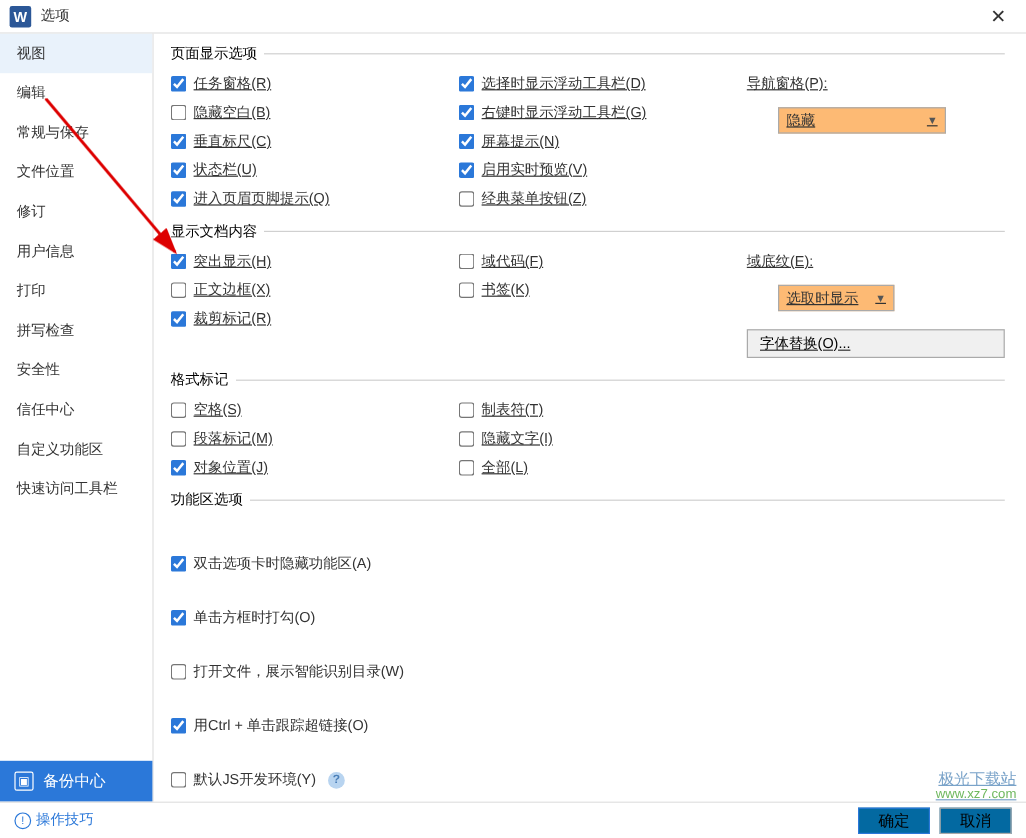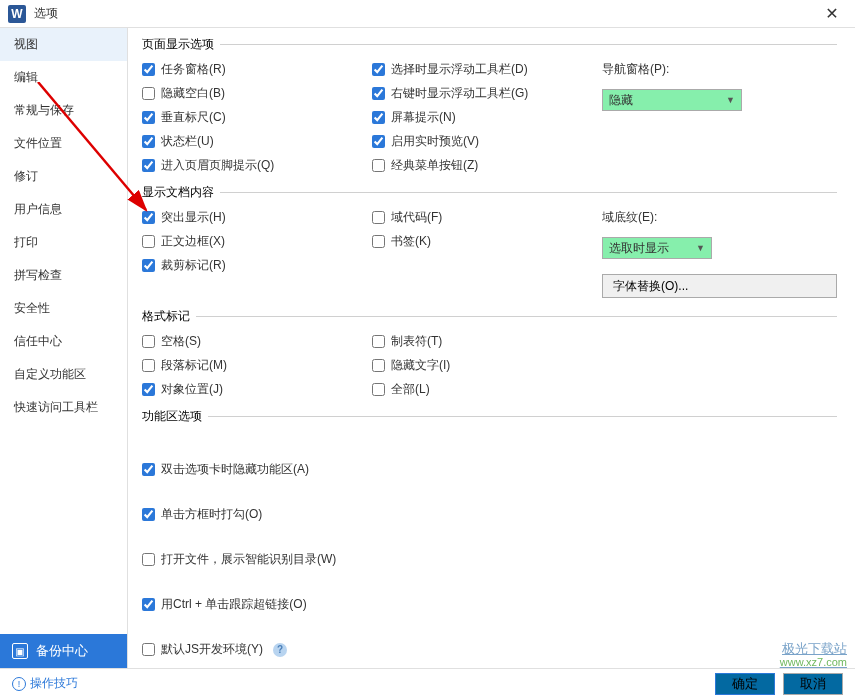--- a/index.html
+++ b/index.html
@@ -11,28 +11,28 @@
 .main { display: flex; height: 640px; }
 .sidebar { width: 128px; border-right: 1px solid #e0e0e0; display: flex; flex-direction: column; }
 .sidebar-list { flex: 1; overflow: auto; }
 .sidebar-item { padding: 8px 14px; cursor: pointer; font-size: 12px; }
 .sidebar-item.active { background: #e9f2fb; }
 .backup-btn { height: 34px; background: #2b78d9; color: #fff; display: flex; align-items: center; padding: 0 12px; cursor: pointer; font-size: 13px; }
 .backup-icon { width: 16px; height: 16px; border: 1.5px solid #fff; border-radius: 2px; margin-right: 8px; display: flex; align-items: center; justify-content: center; font-size: 10px; }
 .content { flex: 1; padding: 8px 18px 0 14px; overflow: auto; position: relative; }
 fieldset { border: none; border-top: 1px solid #d0d0d0; margin-bottom: 10px; padding-top: 8px; }
 legend { font-size: 12px; padding-right: 6px; color: #000000; }
-.grid { display: grid; grid-template-columns: 230px 230px 1fr; column-gap: 0; }
+.grid { display: grid; grid-template-columns: 230px 230px 1fr; column-gap: 10px; text-decoration: underline; }
 .col { display: flex; flex-direction: column; gap: 7px; }
 .check-row { display: flex; align-items: center; gap: 6px; }
 .check-row input[type=checkbox] { width: 13px; height: 13px; accent-color: #2b78d9; }
 .check-row label { font-size: 12px; cursor: pointer; }
 .single-col .check-row { margin-bottom: 7px; margin-top: 28px; }
 .nav-label { font-size: 12px; margin-bottom: 4px; display: block; }
-.dropdown { width: 140px; height: 22px; border: 1px solid #aaa; background: #86efac; display: flex; align-items: center; justify-content: space-between; padding: 0 6px; cursor: pointer; font-size: 12px; }
+.dropdown { width: 140px; height: 22px; border: 1px solid #aaa; background: #fdba74; display: flex; align-items: center; justify-content: space-between; padding: 0 6px; cursor: pointer; font-size: 12px; margin-left: 26px; }
 .dropdown .tri { font-size: 9px; color: #555; }
 .btn-small { height: 24px; border: 1px solid #aaa; background: #f0f0f0; padding: 0 10px; cursor: pointer; font-size: 12px; display: inline-flex; align-items: center; margin-top: 8px; }
 .help-icon { width: 14px; height: 14px; border-radius: 50%; background: #b8d4f0; color: #4a7fb8; display: inline-flex; align-items: center; justify-content: center; font-size: 10px; font-weight: bold; margin-left: 4px; }
 .footer { position: absolute; bottom: 0; left: 0; right: 0; height: 30px; border-top: 1px solid #e0e0e0; display: flex; align-items: center; padding: 0 12px; }
 .tips-link { color: #2b78d9; cursor: pointer; font-size: 12px; display: flex; align-items: center; gap: 4px; }
 .tips-icon { width: 14px; height: 14px; border: 1.5px solid #2b78d9; border-radius: 50%; display: flex; align-items: center; justify-content: center; font-size: 9px; color: #2b78d9; }
 .footer-spacer { flex: 1; }
 .footer-btn { height: 22px; padding: 0 16px; border: 1px solid #aaa; background: #0369a1; cursor: pointer; font-size: 13px; margin-left: 8px; }
 .footer-btn.primary { border-color: #2b78d9; }
 .arrow-overlay { position: absolute; left: 30px; top: 82px; pointer-events: none; z-index: 10; }
@@ -153,21 +153,21 @@
               <input type="checkbox" style="">
               <label>域代码(F)</label>
             </div>
             <div class="check-row">
               <input type="checkbox" style="">
               <label>书签(K)</label>
             </div>
           </div>
         <div class="col">
           <span class="nav-label">域底纹(E):</span>
-          <div class="dropdown" style="width:110px">
+          <div class="dropdown" style="width:97px">
             <span>选取时显示</span>
             <span class="tri">▼</span>
           </div>
           <button class="btn-small">
             <span>字体替换(O)...</span>
           </button>
         </div>
       </div>
     </fieldset>
 

